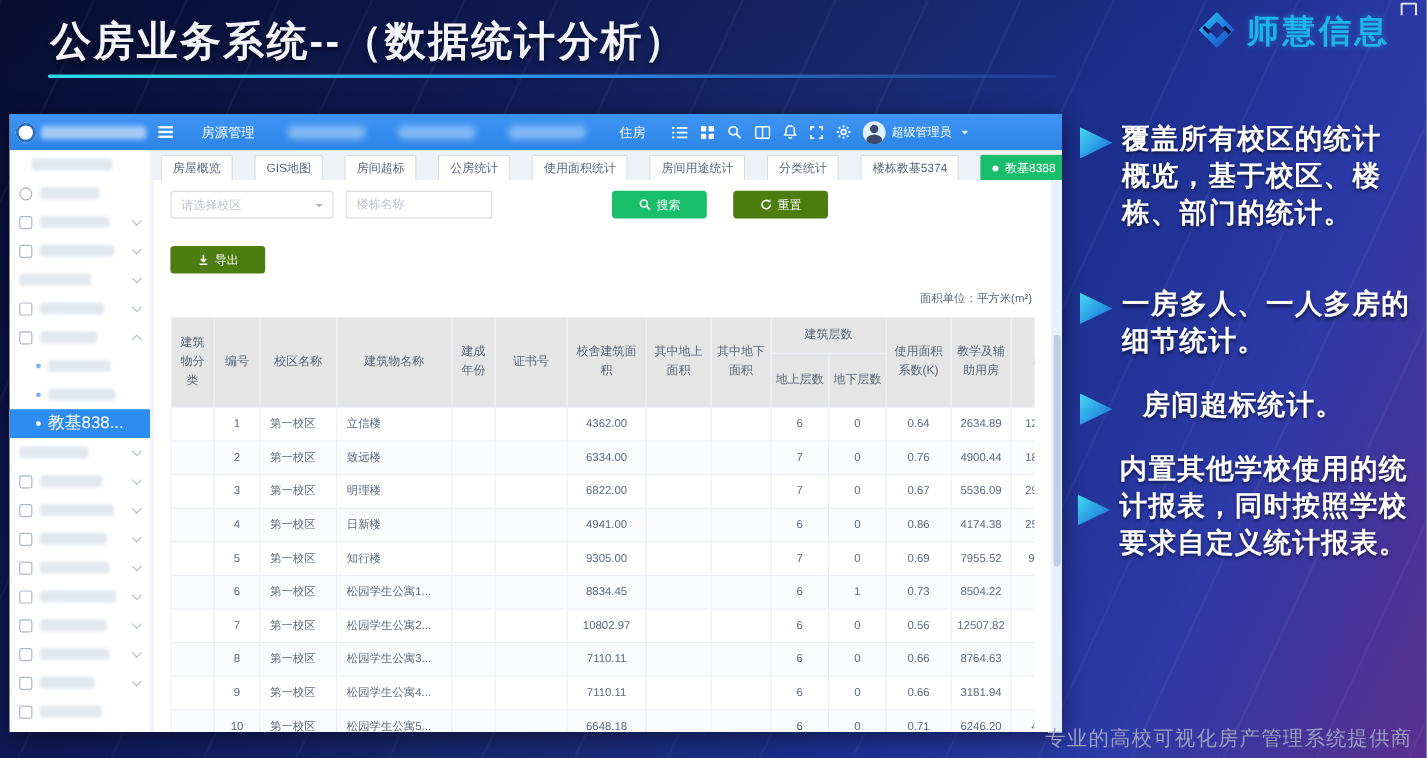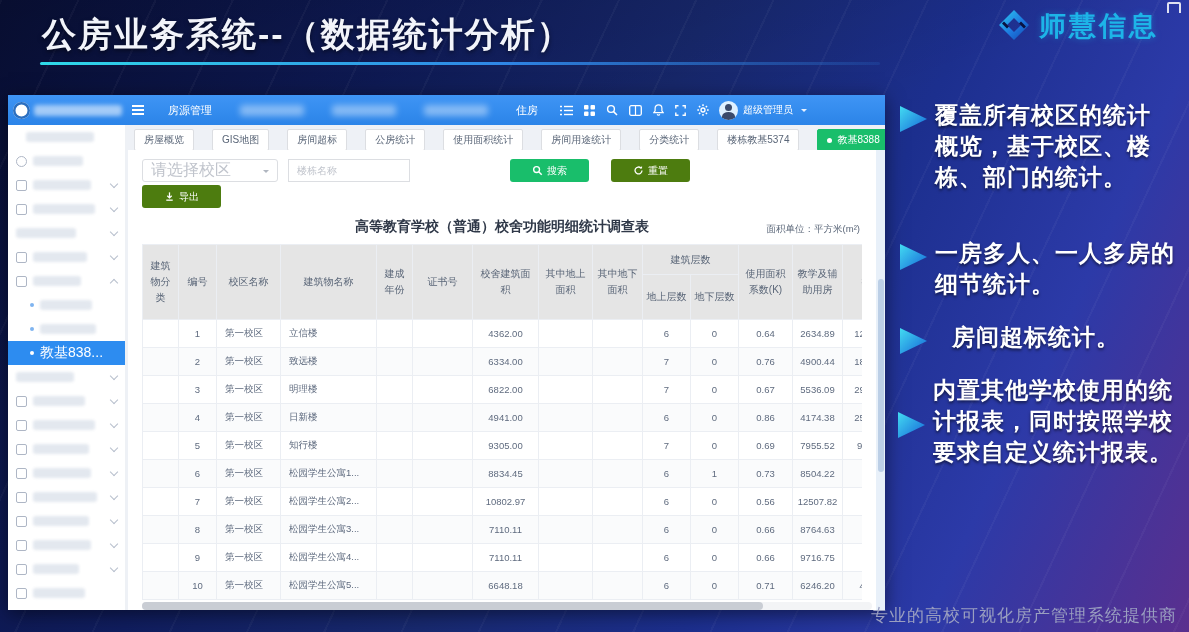--- a/index.html
+++ b/index.html
@@ -75,30 +75,30 @@
   .tab { background:#fff; border:1px solid #dcdee2; color:#5a6678; font-size:10px;
     padding:3px 9px; border-radius:2px; white-space:nowrap; }
   .tab-active { display:flex; align-items:center; gap:5px; background:#19be6b; border:1px solid #19be6b;
     color:#fff; font-size:10px; padding:3px 9px; border-radius:2px; white-space:nowrap; }
   .tab-dot { width:5px; height:5px; border-radius:50%; background:#fff; }
   .tab-close { font-size:10px; line-height:1; }
 
   .content { position:absolute; left:2px; top:25px; right:9px; bottom:0; background:#fff; padding:9px 14px 0 14px; overflow:hidden; }
   .filter-row { display:flex; align-items:center; gap:10px; }
   .sel-box { width:136px; height:23px; border:1px solid #dcdee2; border-radius:3px; display:flex;
-    align-items:center; padding:0 8px; color:#c0c4cc; font-size:16px; background:#fff; }
+    align-items:center; padding:0 8px; color:#c0c4cc; font-size:10px; background:#fff; }
   .sel-caret { margin-left:auto; width:0; height:0; border:3.5px solid transparent; border-top-color:#b0b6c0; margin-top:4px; }
   .txt-input { width:122px; height:23px; border:1px solid #dcdee2; border-radius:0; padding:0 8px;
     font-size:10px; color:#515a6e; font-family:inherit; }
   .txt-input::placeholder { color:#c0c4cc; }
   .btn { display:inline-flex; align-items:center; gap:4px; height:23px; padding:0 22px; border:none;
     border-radius:3px; color:#fff; font-size:10px; font-family:inherit; }
   .btn-green { background:#19be6b; }
   .btn-orange { background:#4d7c0f; }
-  .export-row { margin-top:3px; }
+  .export-row { margin-top:23px; }
 
   .table-head-row { position:relative; margin-top:10px; height:20px; }
   .report-title { text-align:center; font-size:14px; font-weight:bold; color:#2f3848; }
   .unit-note { position:absolute; right:2px; top:5px; font-size:9.5px; color:#5a6678; }
 
   .table-wrap { margin-top:6px; overflow:hidden; }
   table { border-collapse:collapse; table-layout:fixed; width:758px; }
   th,td { border:1px solid #ebeef3; font-weight:normal; }
   thead th { background:#e5e5e5; color:#5a6678; font-size:10px; padding:13px 3px; line-height:1.6; }
   tbody td { color:#5f6b7f; font-size:9.5px; padding:7px 4px; text-align:center; white-space:nowrap; overflow:hidden; }
@@ -365,21 +365,20 @@
             <svg width="11" height="11" viewBox="0 0 12 12">
                 <line x1="6" y1="1.5" x2="6" y2="7" stroke="#fff" stroke-width="1.4"></line>
                 <path d="M3.6 5.2 L6 7.6 L8.4 5.2" fill="none" stroke="#fff" stroke-width="1.4"></path>
                 <line x1="2.5" y1="10" x2="9.5" y2="10" stroke="#fff" stroke-width="1.4"></line>
               </svg>
             <span>导出</span>
           </button>
         </div>
 
         <div class="table-head-row">
-          <div class="report-title">高等教育学校（普通）校舍功能明细统计调查表</div>
           <div class="unit-note">面积单位：平方米(m²)</div>
         </div>
 
         <div class="table-wrap">
           <table>
             <colgroup>
               <col style="width:36px">
                 <col style="width:38px">
                 <col style="width:64px">
                 <col style="width:96px">
@@ -550,21 +549,21 @@
                   <td>第一校区</td>
                   <td>松园学生公寓4...</td>
                   <td></td>
                   <td></td>
                   <td>7110.11</td>
                   <td></td>
                   <td></td>
                   <td>6</td>
                   <td>0</td>
                   <td>0.66</td>
-                  <td>9716.75</td>
+                  <td>3181.94</td>
                   <td>0.00</td>
                 </tr>
                 <tr>
                   <td></td>
                   <td>10</td>
                   <td>第一校区</td>
                   <td>松园学生公寓5...</td>
                   <td></td>
                   <td></td>
                   <td>6648.18</td>

